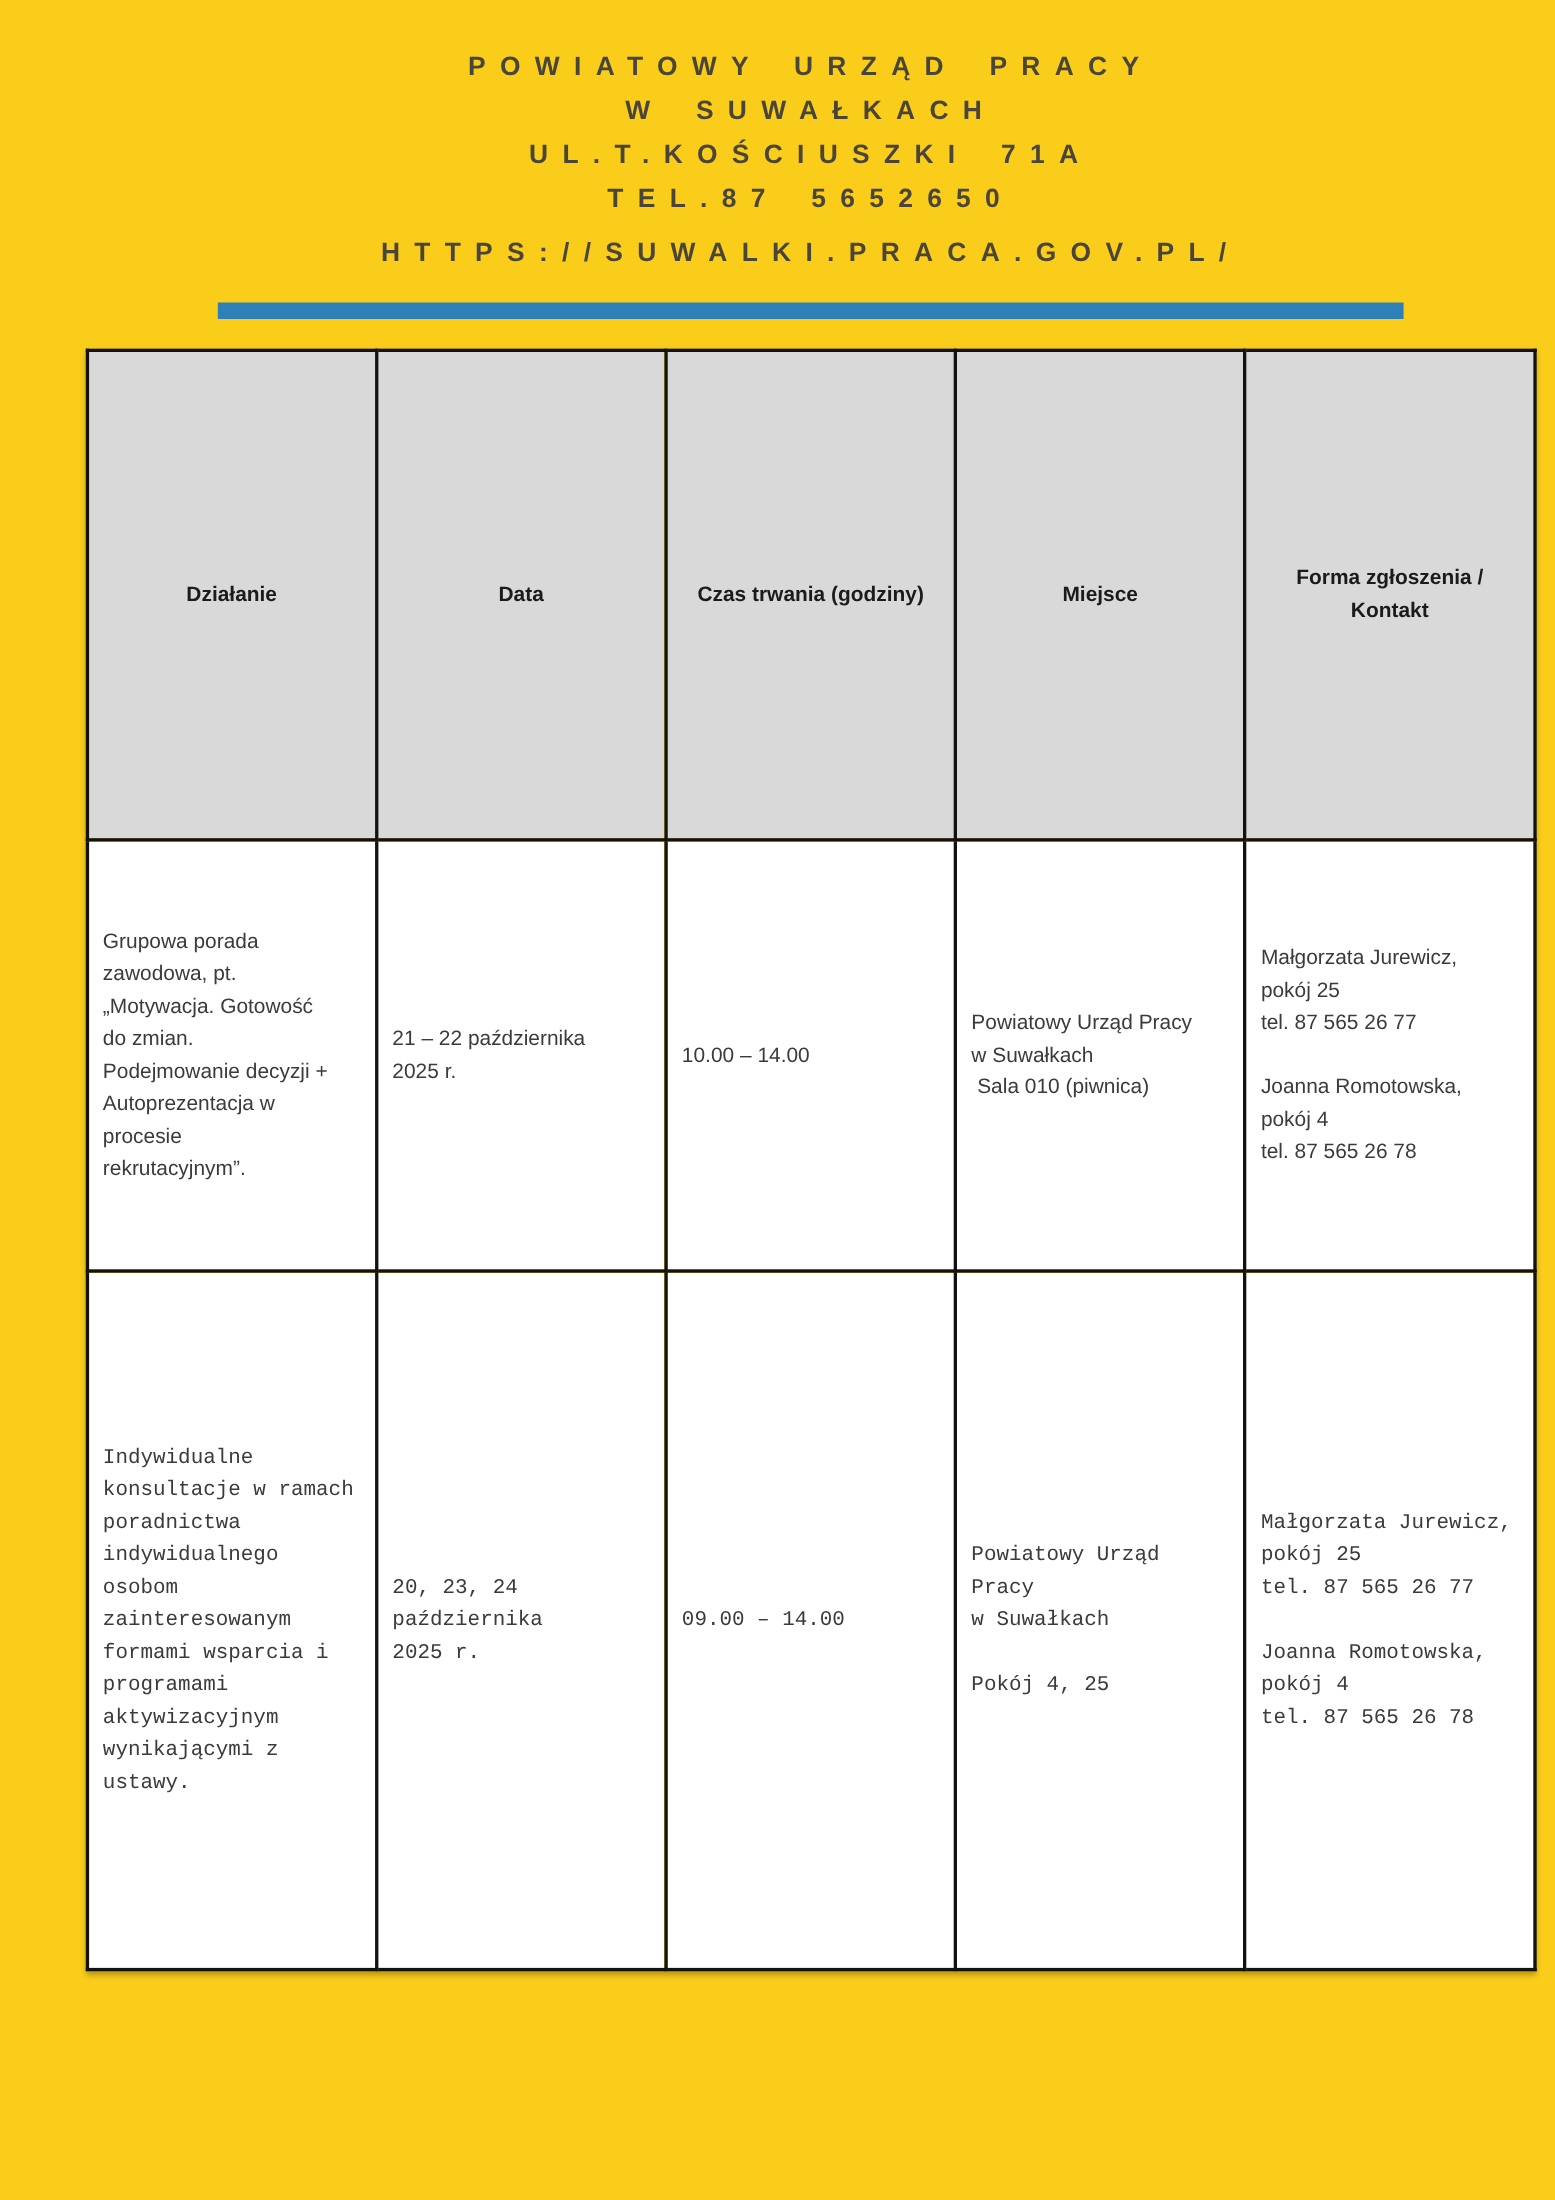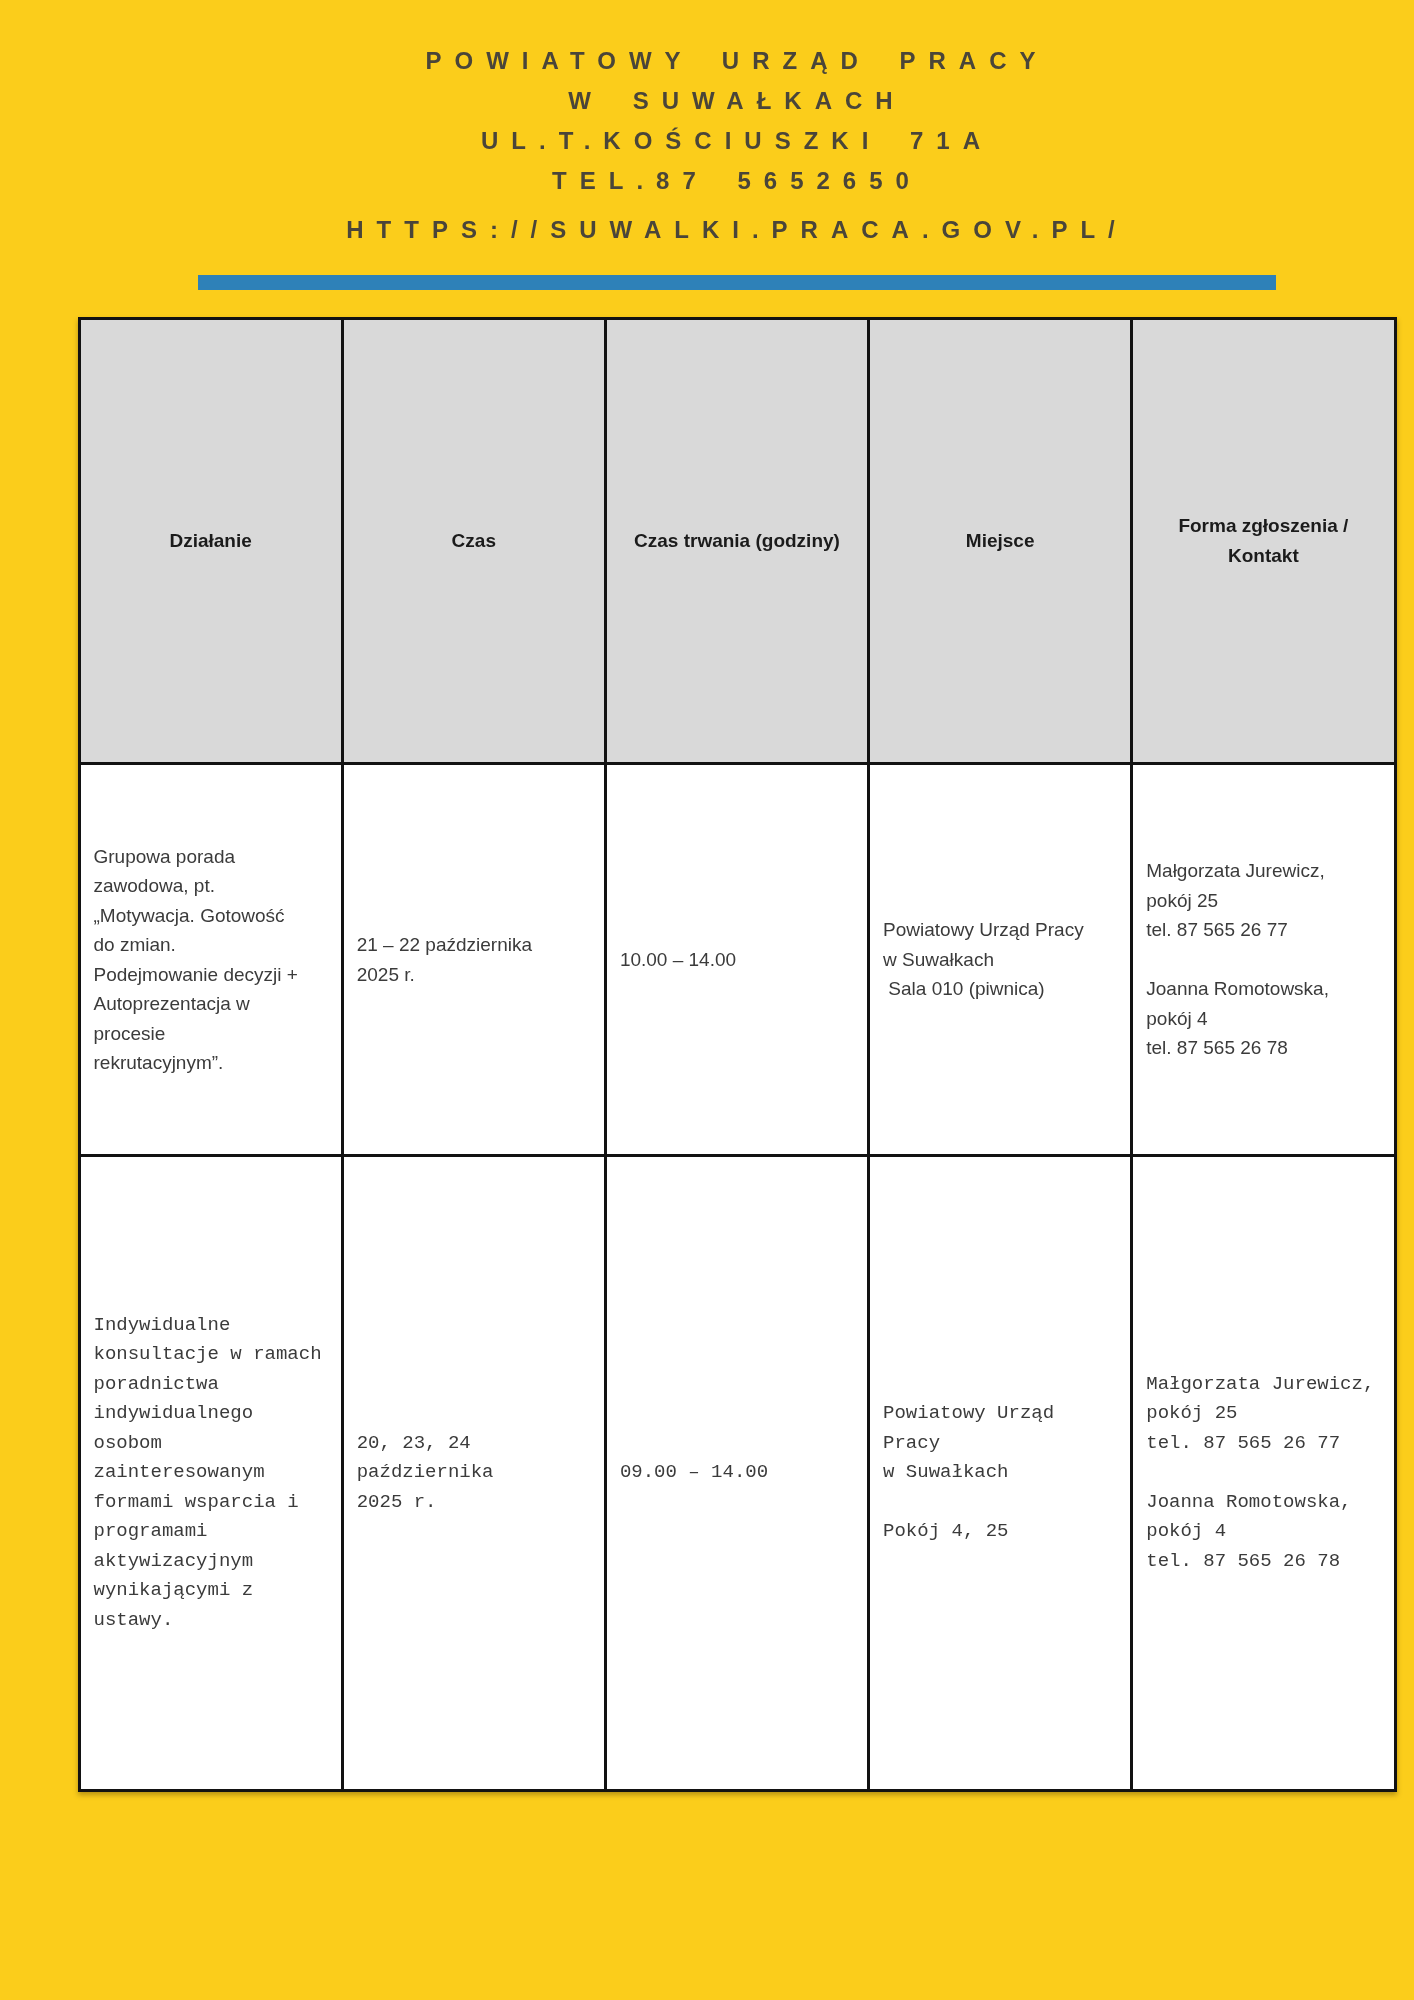--- a/index.html
+++ b/index.html
@@ -91,21 +91,21 @@
     <div class="line">TEL.87 5652650</div>
     <div class="line url-line">HTTPS://SUWALKI.PRACA.GOV.PL/</div>
   </header>
 
   <div class="divider"></div>
 
   <table class="schedule">
     <thead>
       <tr>
         <th>Działanie</th>
-        <th>Czas</th>
+        <th>Data</th>
         <th>Czas trwania (godziny)</th>
         <th>Miejsce</th>
         <th>Forma zgłoszenia /
 Kontakt</th>
       </tr>
     </thead>
     <tbody>
       <tr class="row-1">
         <td>Grupowa porada
 zawodowa, pt.

